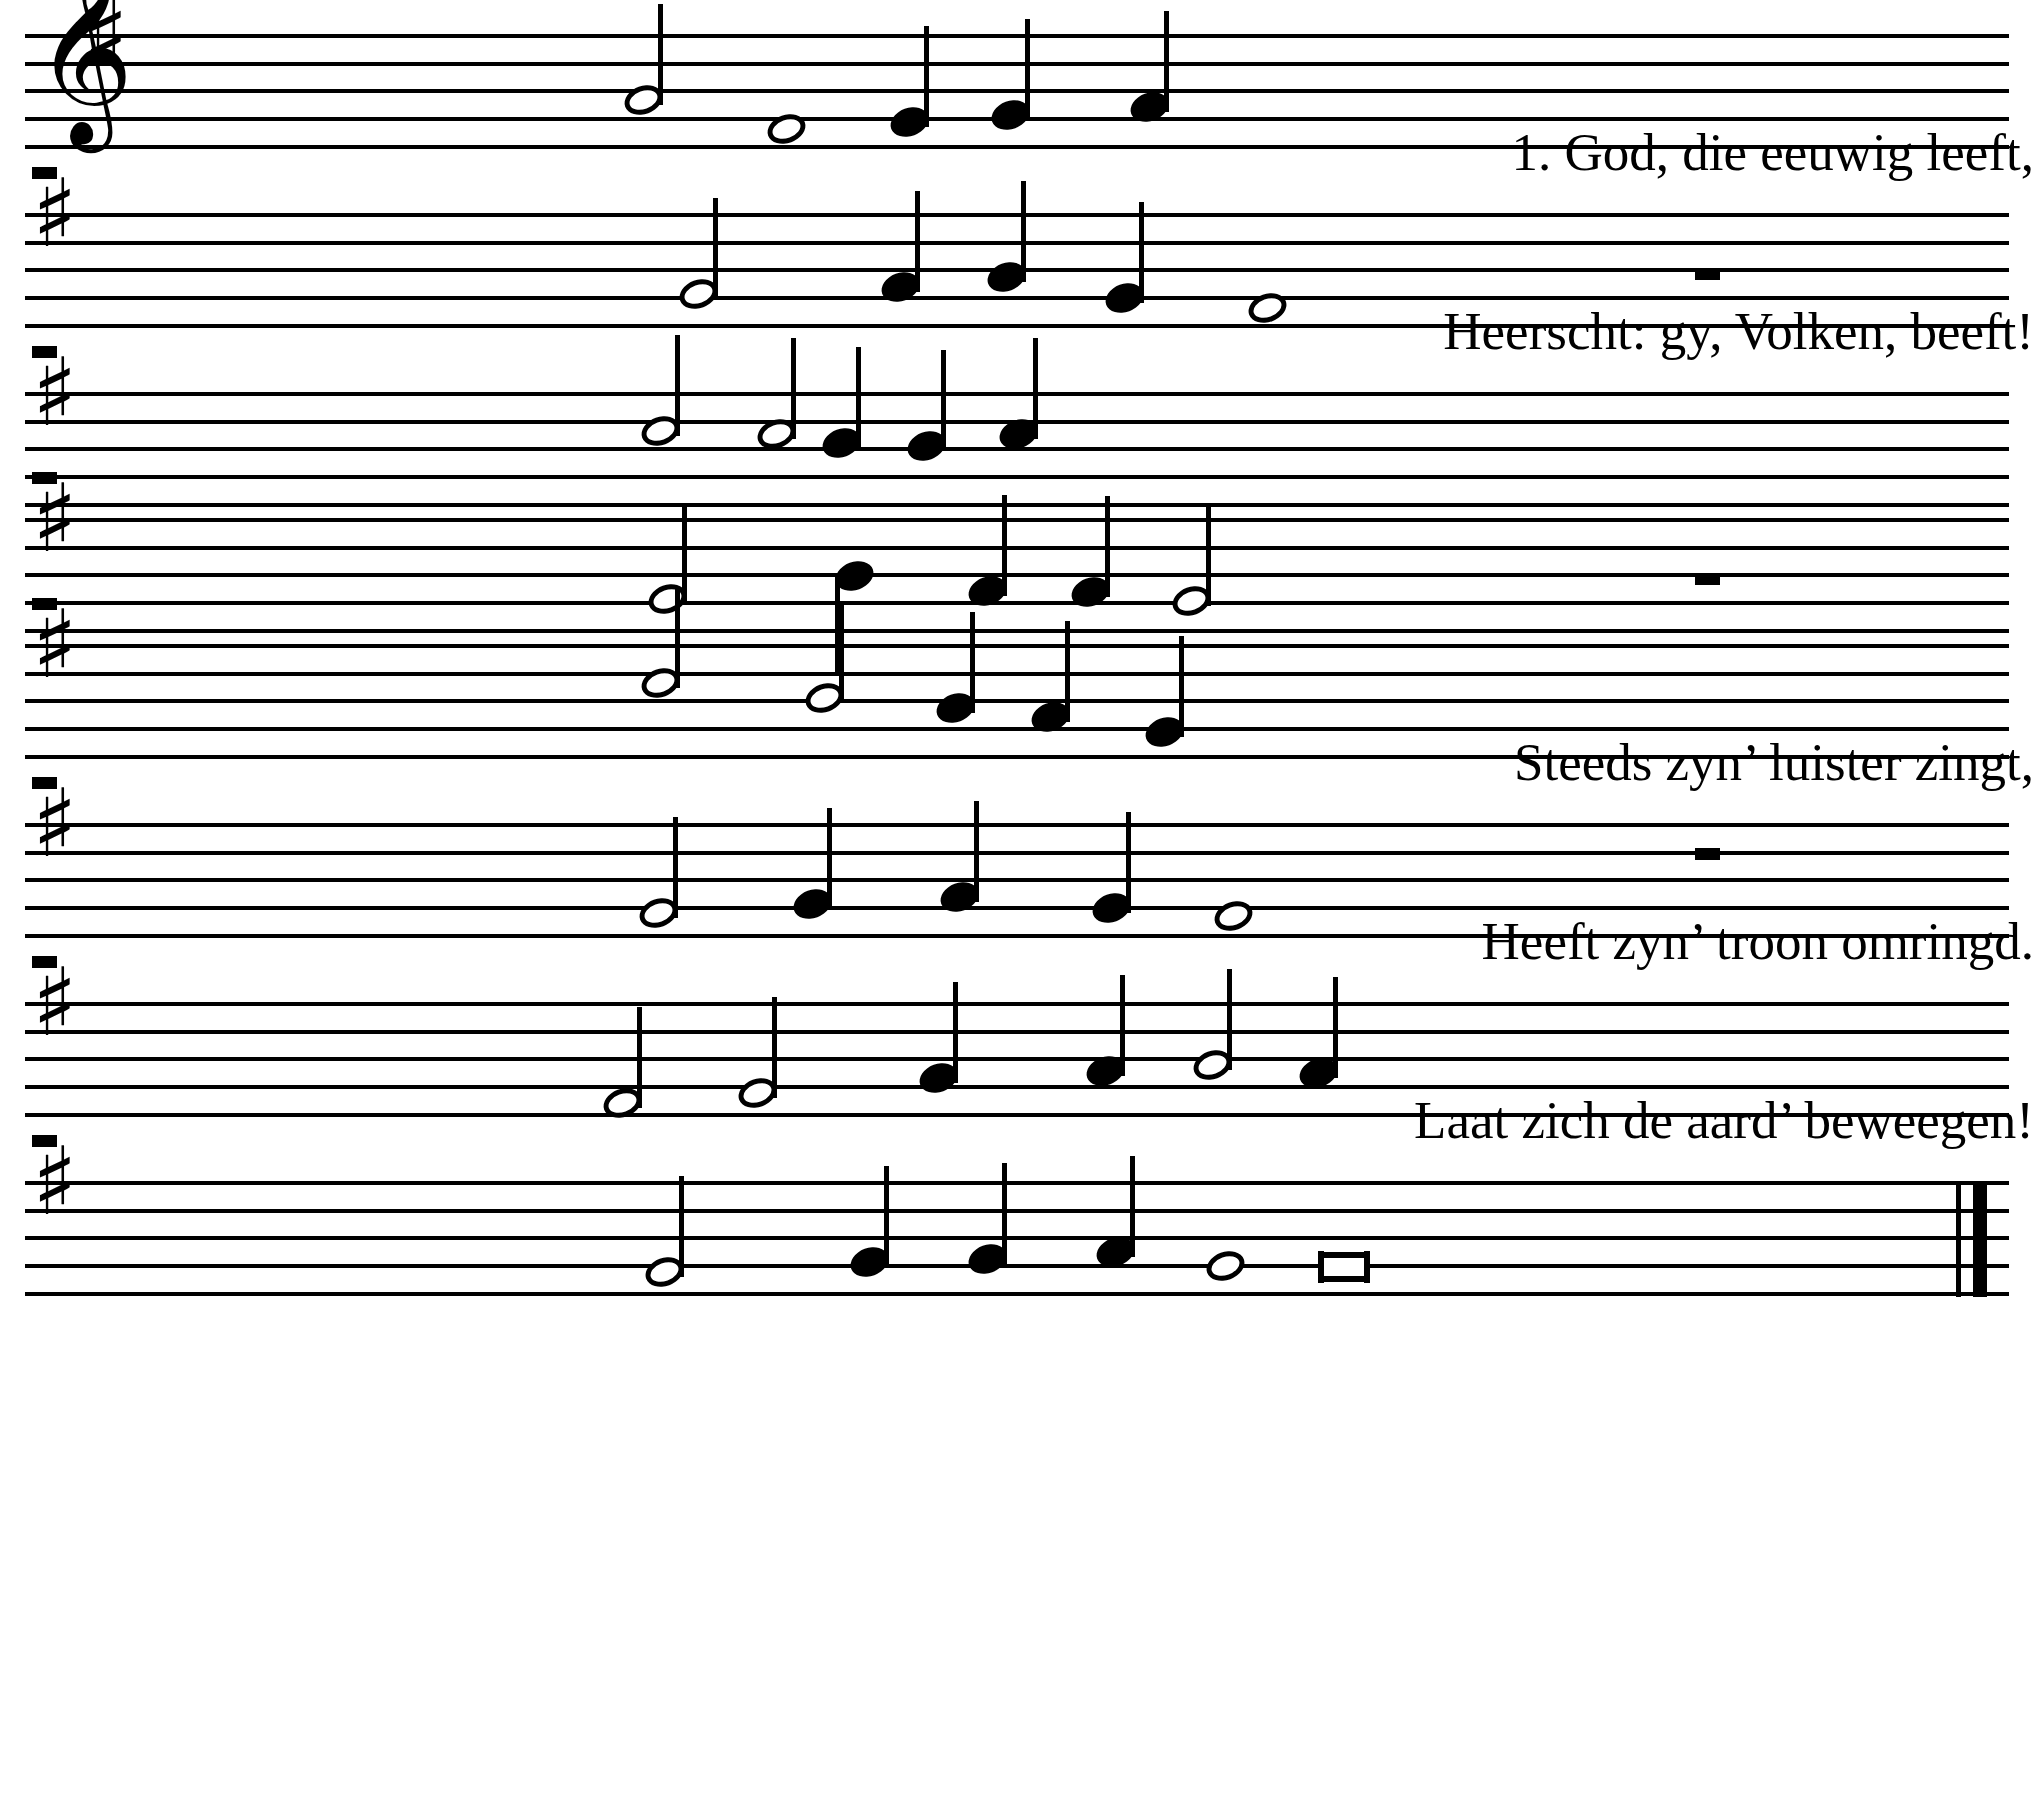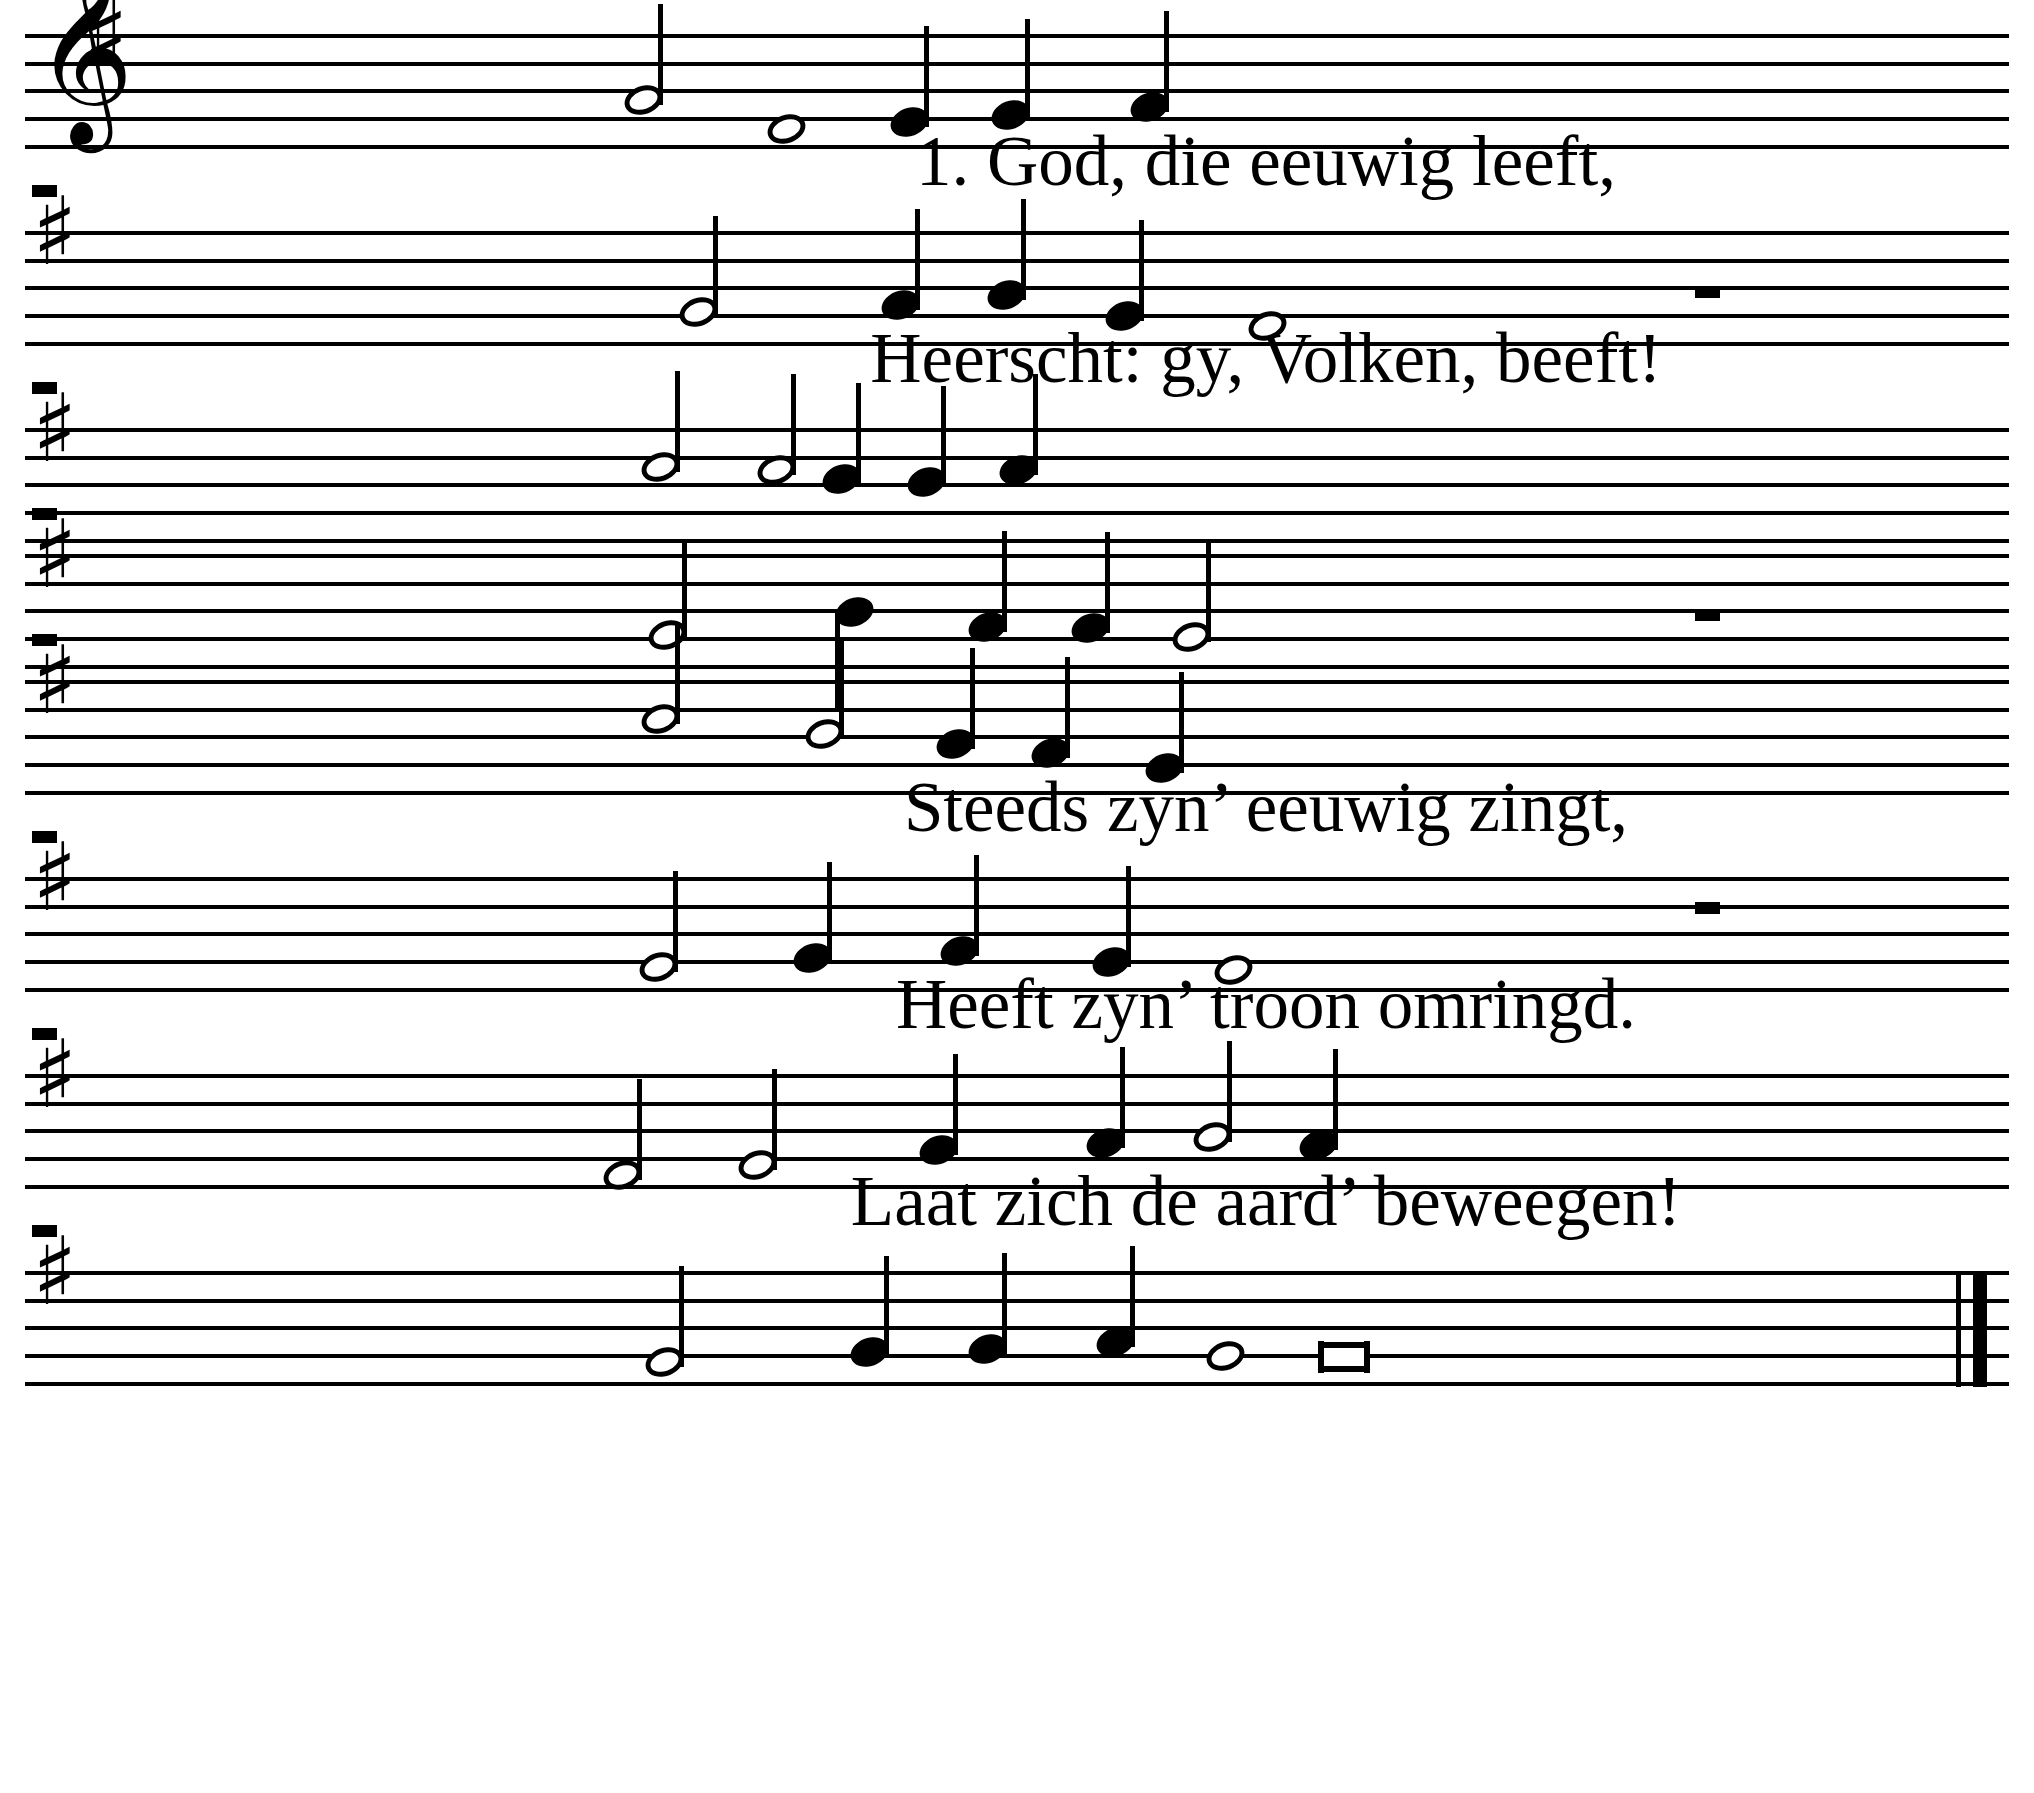--- a/index.html
+++ b/index.html
@@ -127,23 +127,23 @@
     bottom: -6.7px;
     width: 5.9px;
     background: #000;
   }
   .brevis:before { left: -5.9px; }
   .brevis:after  { right: -5.9px; }
 
   
   .lyric {
     font-family: "Liberation Serif", serif;
-    font-size: 71px;
+    font-size: 53px;
     line-height: 1.0;
-    text-align: center;
+    text-align: right;
     padding-left: 498px;
     margin: 0;
     white-space: pre;
   }
   .lyric.indent1 { padding-left: 498px; }
   .lyric.indent2 { }
   .lyric.indent3 { padding-left: 573px; }
 </style>
 </head>
 <body>
@@ -314,21 +314,21 @@
         <div class="note filled" style="left:1031px; top:93px;">
             <div class="head"></div>
             <div class="stem"></div>
           </div>
         <div class="note filled" style="left:1145px; top:108px;">
             <div class="head"></div>
             <div class="stem"></div>
           </div>
       </div>
     </div>
-    <p class="lyric indent2">Steeds zyn’ eeuwig zingt,</p>
+    <p class="lyric indent2">Steeds zyn’ luister zingt,</p>
   </div>
 
   <div class="system">
     <div class="staff">
       <div class="staff-inner">
         <div class="line l0"></div>
         <div class="line l1"></div>
         <div class="line l2"></div>
         <div class="line l3"></div>
         <div class="line l4"></div>

